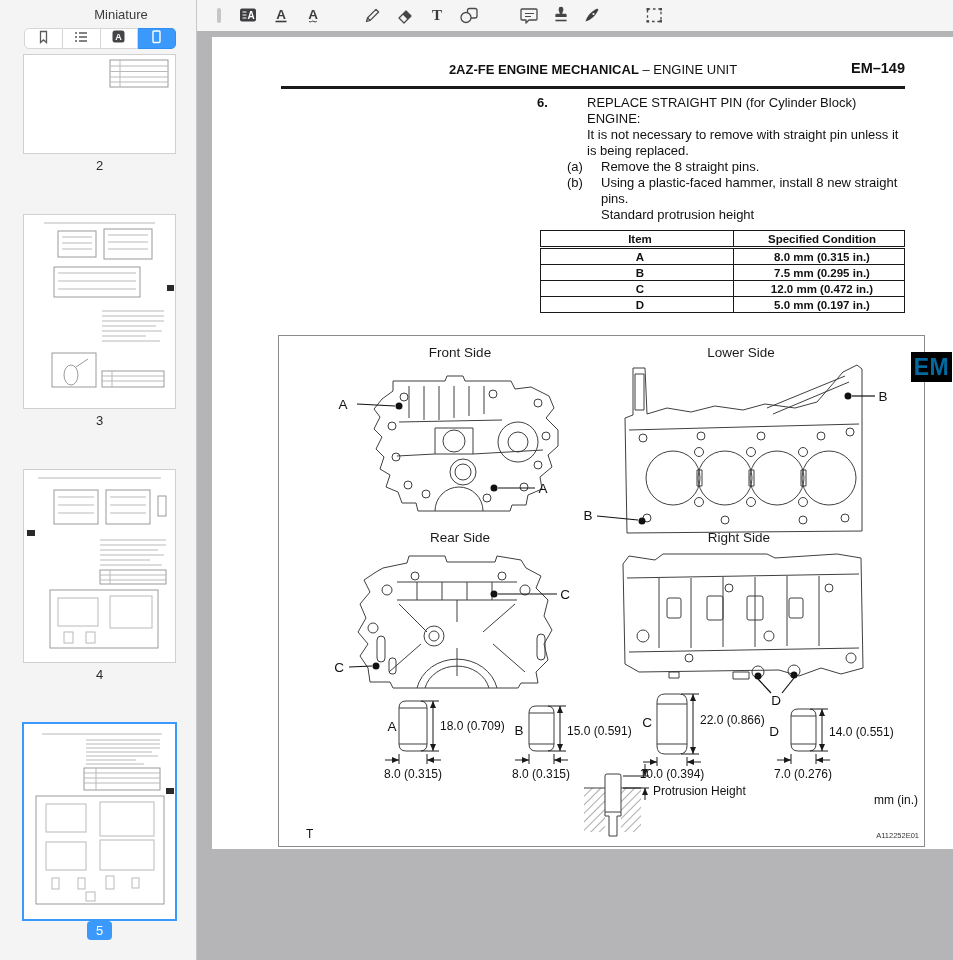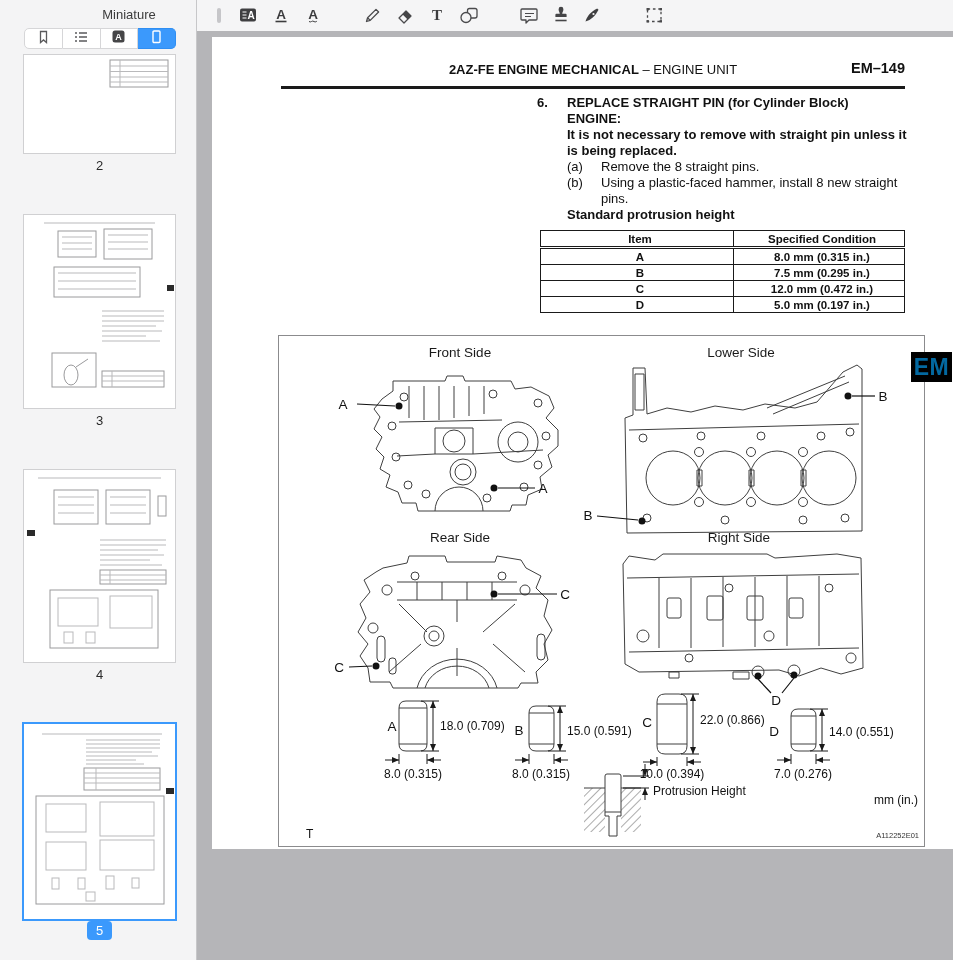--- a/index.html
+++ b/index.html
@@ -3,21 +3,21 @@
 <meta charset="utf-8">
 <style>
   html,body{margin:0;padding:0;}
   body{width:953px;height:960px;overflow:hidden;background:#b5b5b8;
        font-family:"Liberation Sans",sans-serif;-webkit-font-smoothing:antialiased;}
   .app{position:absolute;inset:0;}
 
   
   .sidebar{position:absolute;left:0;top:0;width:196px;height:960px;background:#f4f4f5;
            border-right:1px solid #c7c7c9;z-index:5;}
-  .sidebar-title{position:absolute;top:7px;left:10px;width:100%;text-align:center;
+  .sidebar-title{position:absolute;top:7px;left:2px;width:100%;text-align:center;
                  font-size:13px;color:#3c3c3c;padding-left:21px;}
   .tabbar{position:absolute;left:24px;top:28px;width:152px;height:21px;display:flex;}
   .tab{flex:1;background:#fff;border:1px solid #d6d6d8;border-left:none;
        display:flex;align-items:center;justify-content:center;cursor:pointer;}
   .tab:first-child{border-left:1px solid #d6d6d8;border-radius:5px 0 0 5px;}
   .tab:last-child{border-radius:0 5px 5px 0;}
   .tab.active{background:#3b99fc;border-color:#2f8ef2;}
 
   .thumb{position:absolute;left:24px;width:151px;background:#fff;
          box-shadow:0 0 0 1px #d0d0d2;cursor:pointer;}
@@ -46,25 +46,25 @@
               font-size:13px;color:#111;white-space:nowrap;}
   .doc-header .b{font-weight:bold;}
   .page-code{position:absolute;right:48px;top:23px;font-size:14.5px;font-weight:bold;color:#111;}
   .header-rule{position:absolute;left:69px;top:49px;width:624px;height:3px;background:#1a1a1a;}
 
   .section{position:absolute;left:325px;top:58px;width:372px;font-size:13px;
            line-height:16px;color:#111;}
   .sec-row{display:flex;}
   .sec-num{width:30px;flex:none;font-weight:bold;}
   .sec-body{flex:1;}
-  .bold{font-weight:bold;}
+  .bold{font-weight:normal;margin-left:20px;}
   .step{display:flex;}
   .step-label{width:34px;flex:none;}
   .step-text{flex:1;}
-  .subheading{font-weight:bold;}
+  .subheading{margin-left:34px;font-weight:normal;}
 
   table.spec-table{position:absolute;left:328px;top:193px;width:365px;
                    border-collapse:collapse;font-size:11.5px;color:#111;
                    table-layout:fixed;}
   table.spec-table th,table.spec-table td{border:1.5px solid #1a1a1a;height:15px;
                    padding:0 0 0 6px;text-align:center;font-weight:bold;}
   table.spec-table th{border-bottom:3px double #1a1a1a;}
   .col-item{width:186px;}
 
   .figure-box{position:absolute;left:66px;top:298px;width:627px;height:510px;

